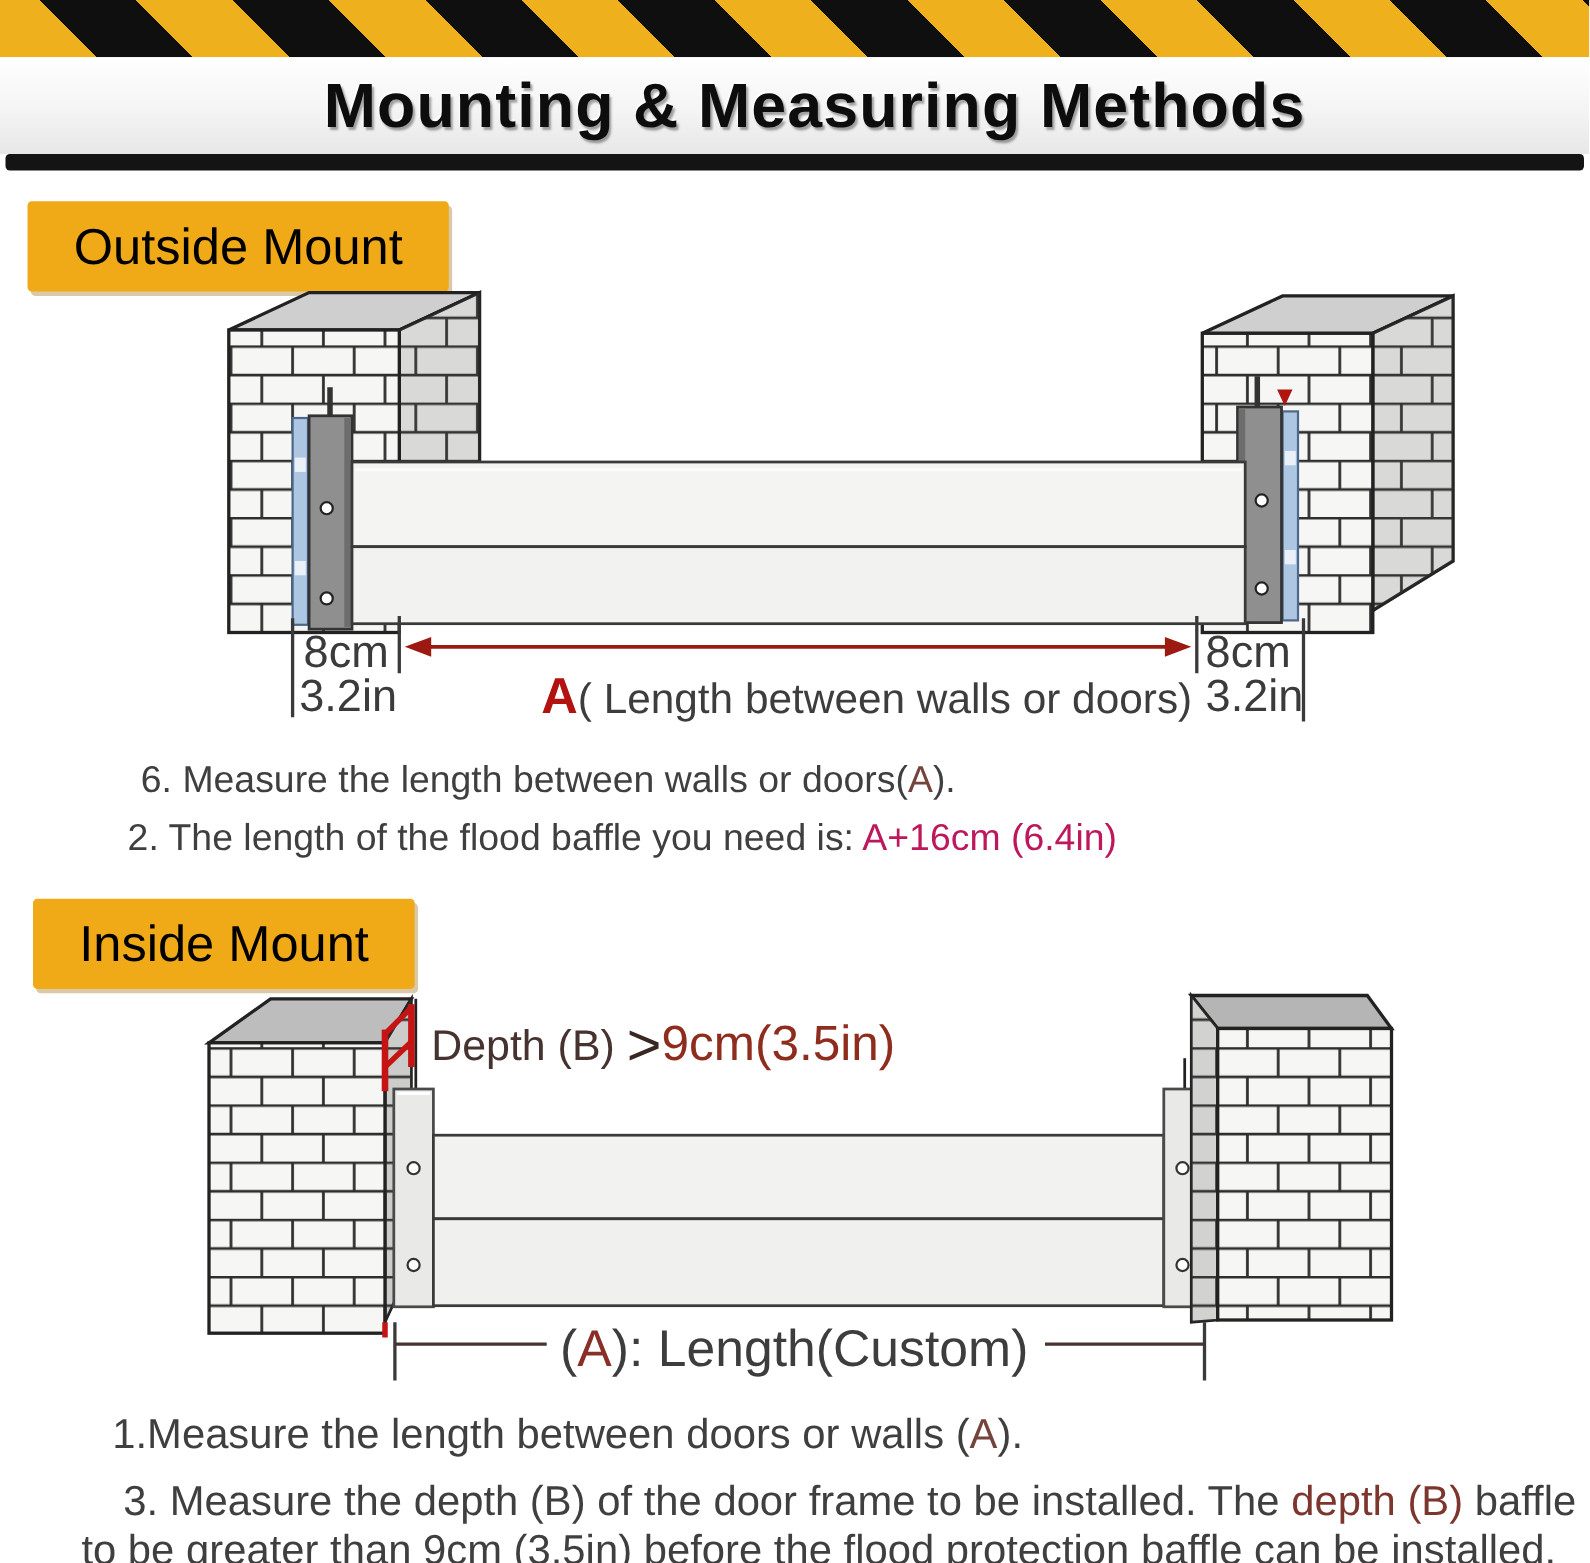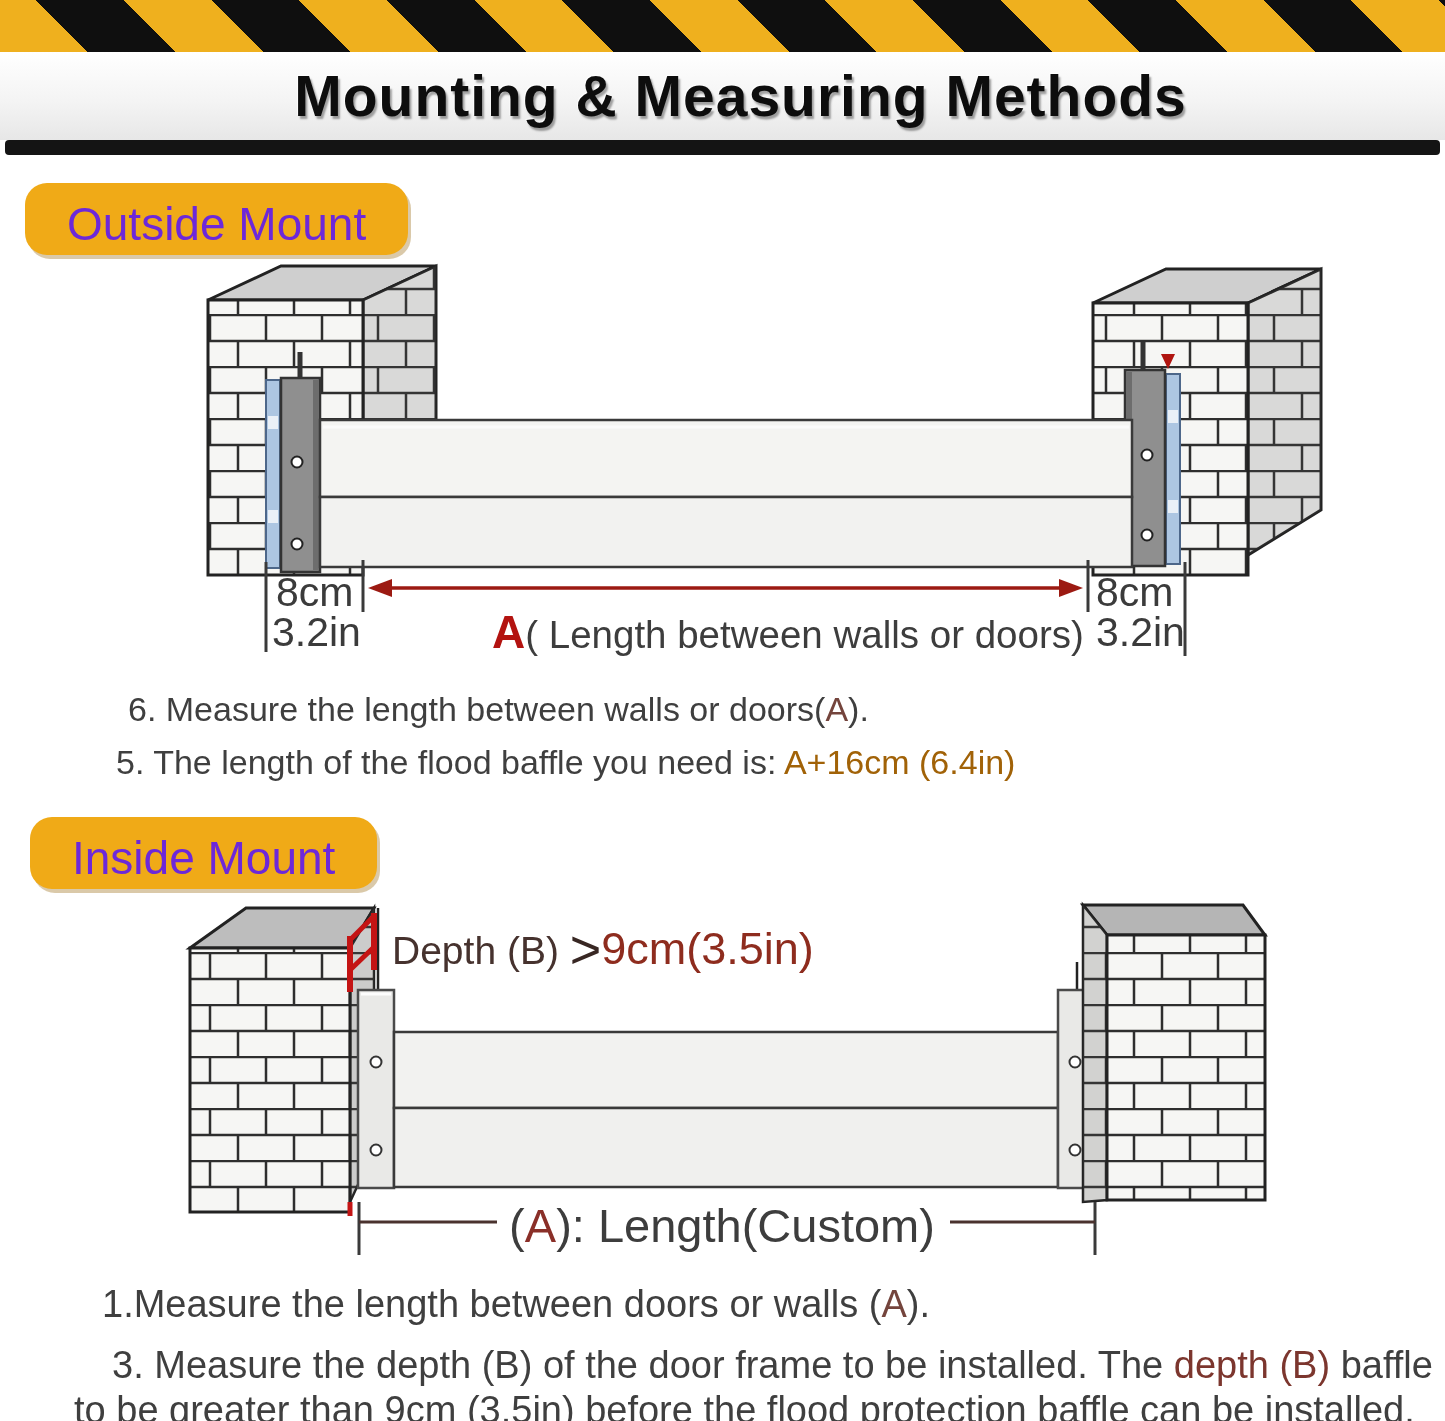--- a/index.html
+++ b/index.html
@@ -10,43 +10,43 @@
   .stripes{position:absolute;top:0;left:0;right:0;height:52px;
     background:repeating-linear-gradient(45deg,#efb01e 0 62px,#0f0f0f 62px 124px);}
   .title-band{position:absolute;top:52px;left:0;right:0;height:88px;
     background:linear-gradient(180deg,#ffffff 0%,#f4f4f4 55%,#e7e7e7 100%);
     display:flex;align-items:center;justify-content:center;padding-left:36px;}
   .title-band h1{margin:0;font-size:57px;font-weight:bold;color:#0d0d0d;letter-spacing:1px;
     text-shadow:2px 3px 2px rgba(0,0,0,0.35), -1px -1px 0 rgba(255,255,255,0.8);}
   .black-bar{position:absolute;top:140px;left:5px;right:5px;height:15px;background:#141414;border-radius:4px;}
 
   
-  .badge{position:absolute;background:#f0aa17;border-radius:22px;color:#6d28d9;
-    font-size:46px;height:72px;line-height:82px;padding:0 42px;white-space:nowrap;
+  .badge{position:absolute;background:#f0aa17;border-radius:4px;color:#000000;
+    font-size:46px;height:82px;line-height:82px;padding:0 42px;white-space:nowrap;
     box-shadow:3px 4px 0 rgba(150,100,10,0.35);}
   .badge-outside{left:25px;top:183px;}
   .badge-inside{left:30px;top:817px;}
 
   
   .diagram{position:absolute;left:0;width:1445px;}
   .diagram-outside{top:262px;height:423px;}
   .diagram-inside{top:900px;height:375px;}
   svg text{font-family:"Liberation Sans",sans-serif;}
 
   
   .steps{position:absolute;}
   .steps p{margin:0;white-space:nowrap;}
   .steps-outside{top:690px;left:116px;font-size:34px;}
   .steps-outside .s1{margin:0 0 14px 12px;}
   .steps-inside{top:1283px;left:110px;font-size:38px;}
   .steps-inside .s1{margin:0 0 18px -8px;}
   .steps-inside .s2{margin:0 0 2px 2px;}
   .steps-inside .s3{margin:0 0 12px -36px;text-decoration:underline;}
   .a-accent{color:#74443c;}
-  .red-val{color:#a16207;}
+  .red-val{color:#be185d;}
   .red-frag{color:#7c362e;}
 </style>
 </head>
 <body>
 
 <div class="page">
 
   <div class="stripes"></div>
   <div class="title-band">
     <h1>Mounting &amp; Measuring Methods</h1>
@@ -122,21 +122,21 @@
       <text x="276" y="344" font-size="41" fill="#3b3b3b">8cm</text>
       <text x="272" y="384" font-size="41" fill="#3b3b3b">3.2in</text>
       <text x="1096" y="344" font-size="41" fill="#3b3b3b">8cm</text>
       <text x="1096" y="384" font-size="41" fill="#3b3b3b">3.2in</text>
       <text x="492" y="386"><tspan font-size="46" font-weight="bold" fill="#b31310">A</tspan><tspan font-size="38.5" fill="#3d3d3d">( Length between walls or doors)</tspan></text>
     </g>
   </svg>
 
   <div class="steps steps-outside">
     <p class="s1"><span>6. Measure the length between walls or doors(</span><span class="a-accent">A</span><span>).</span></p>
-    <p class="s2"><span>5. The length of the flood baffle you need is: </span><span class="red-val">A+16cm (6.4in)</span></p>
+    <p class="s2"><span>2. The length of the flood baffle you need is: </span><span class="red-val">A+16cm (6.4in)</span></p>
   </div>
 
   <div class="badge badge-inside">
     <span>Inside Mount</span>
   </div>
 
   <svg class="diagram diagram-inside" viewBox="0 0 1445 375">
     <defs>
       <pattern id="brickB" width="56" height="52" patternUnits="userSpaceOnUse">
         <rect width="56" height="52" fill="#f6f6f4"></rect>

